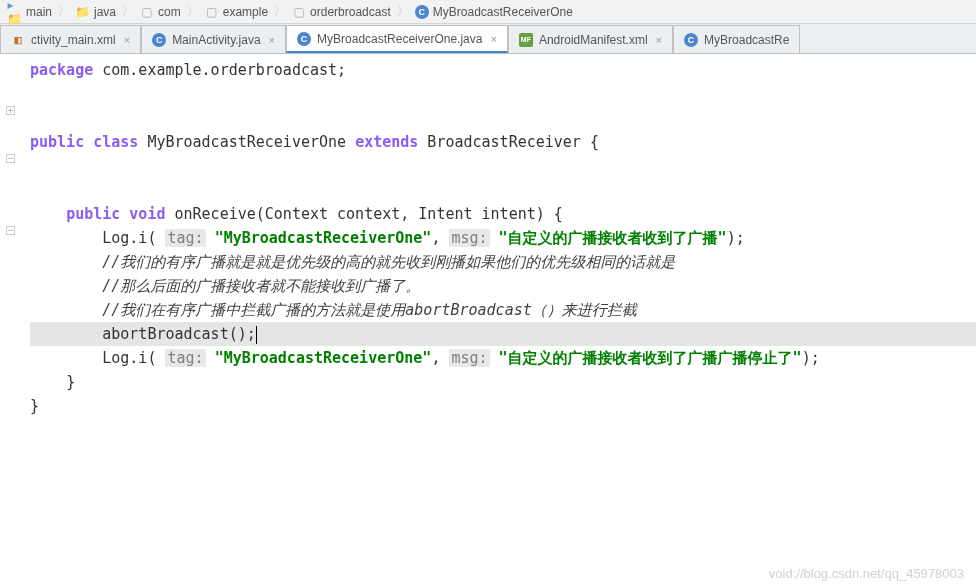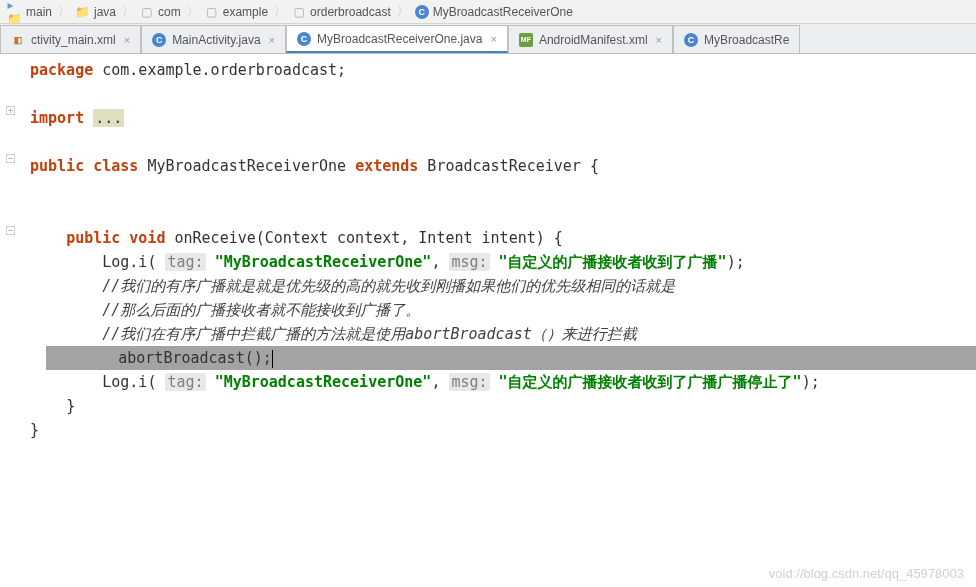--- a/index.html
+++ b/index.html
@@ -128,24 +128,23 @@
   text-align: center;
   font-size: 9px;
 }
 .code-area {
   padding-left: 30px;
 }
 .code-line {
   white-space: pre;
 }
 .highlight-line {
-  background: #a3a3a3;
-  margin-left: 16px;
-}
-.kw { color: #c2410c; font-weight: bold; }
+  background: #e5e5e5;
+}
+.kw { color: #8b5cf6; font-weight: bold; }
 .str { color: #008000; font-weight: bold; }
 .ann { color: #808000; }
 .cmt { color: #404040; font-style: italic; }
 .param { color: #808080; }
 .param-bg { background: #e8e8e8; padding: 0 2px; border-radius: 1px; }
 .ddd { background: #e0e0c0; padding: 0 2px; }
 .caret-line { display: inline-block; width: 1px; height: 18px; background: #000; vertical-align: middle; }
 .watermark {
   position: absolute;
   right: 12px;
@@ -219,21 +218,20 @@
 
 <div class="editor">
   <div class="gutter">
     <div class="gutter-mark fold" style="top:52px">+</div>
     <div class="gutter-mark fold" style="top:100px">−</div>
     <div class="gutter-mark fold" style="top:172px">−</div>
   </div>
   <div class="code-area">
 <div class="code-line"><span class="kw">package</span><span> com.example.orderbroadcast;</span></div>
 <div class="code-line"> </div>
-<div class="code-line"><span class="kw">import</span><span> </span><span class="ddd">...</span></div>
 <div class="code-line"> </div>
 <div class="code-line"><span class="kw">public</span><span> </span><span class="kw">class</span><span> MyBroadcastReceiverOne </span><span class="kw">extends</span><span> BroadcastReceiver {</span></div>
 <div class="code-line"> </div>
 <div class="code-line"> </div>
 <div class="code-line">    <span class="kw">public</span><span> </span><span class="kw">void</span><span> onReceive(Context context, Intent intent) {</span></div>
 <div class="code-line">        <span>Log.i( </span><span class="param param-bg">tag:</span> <span class="str">"MyBroadcastReceiverOne"</span><span>, </span><span class="param param-bg">msg:</span> <span class="str">"自定义的广播接收者收到了广播"</span><span>);</span></div>
 <div class="code-line">        <span class="cmt">//我们的有序广播就是就是优先级的高的就先收到刚播如果他们的优先级相同的话就是</span></div>
 <div class="code-line">        <span class="cmt">//那么后面的广播接收者就不能接收到广播了。</span></div>
 <div class="code-line">        <span class="cmt">//我们在有序广播中拦截广播的方法就是使用abortBroadcast（）来进行拦截</span></div>
 <div class="code-line highlight-line">        <span>abortBroadcast();</span><span class="caret-line"></span></div>

